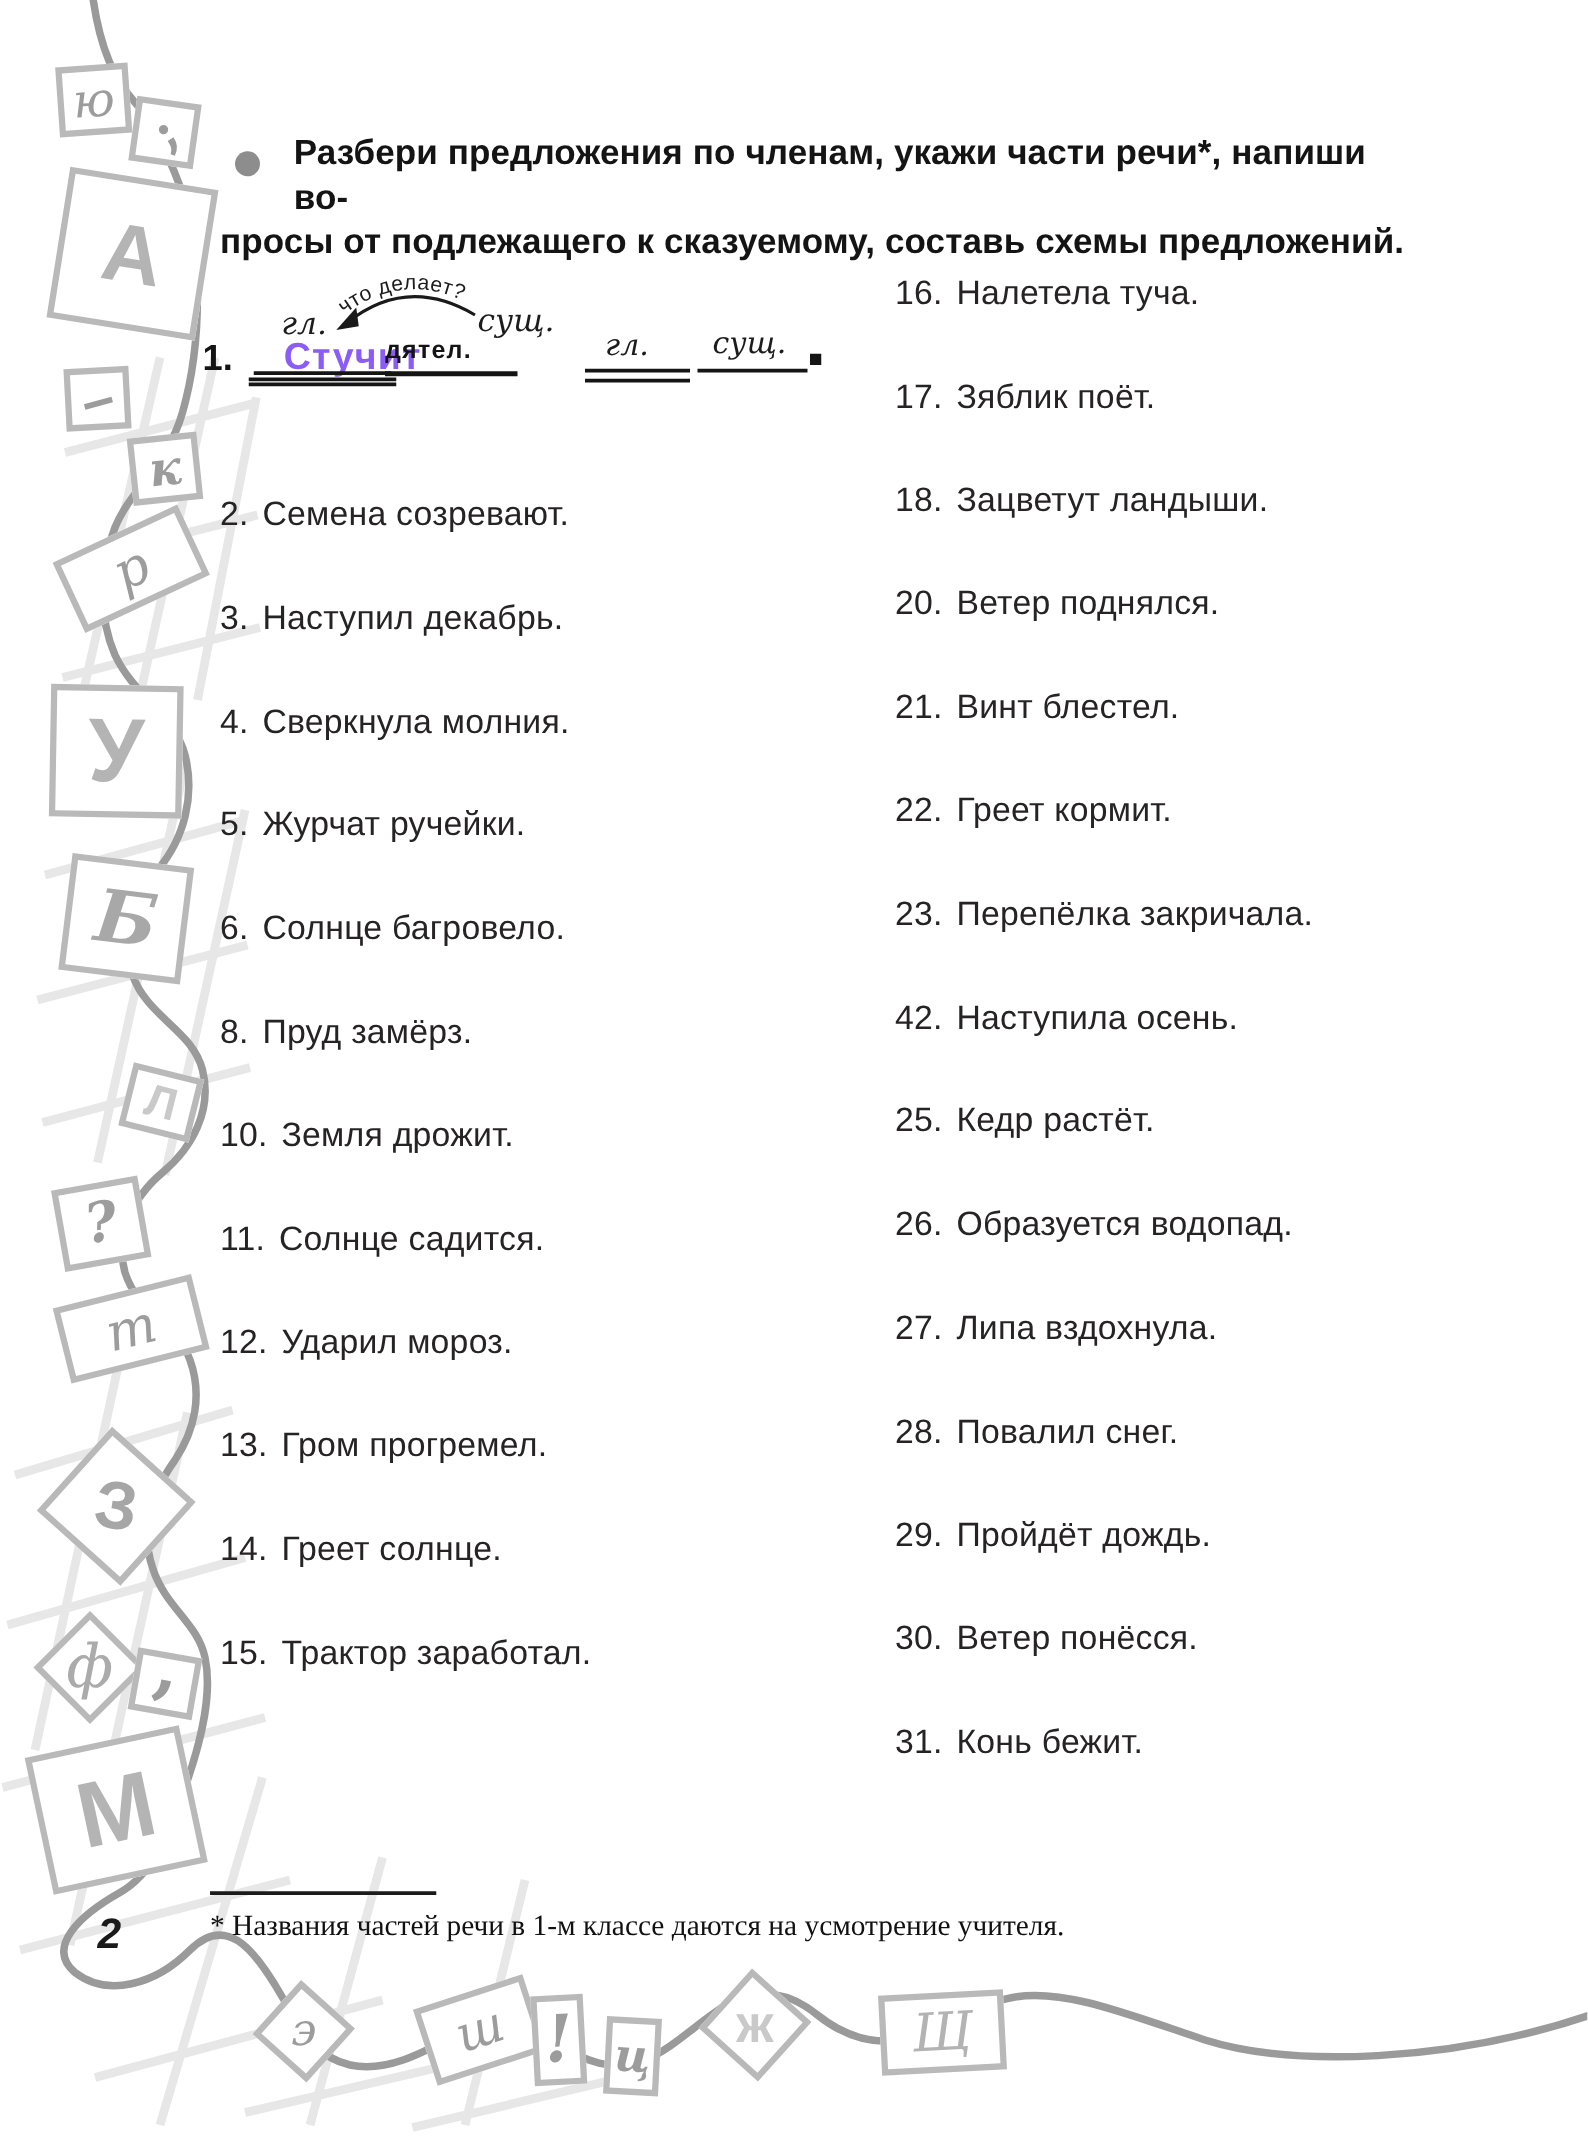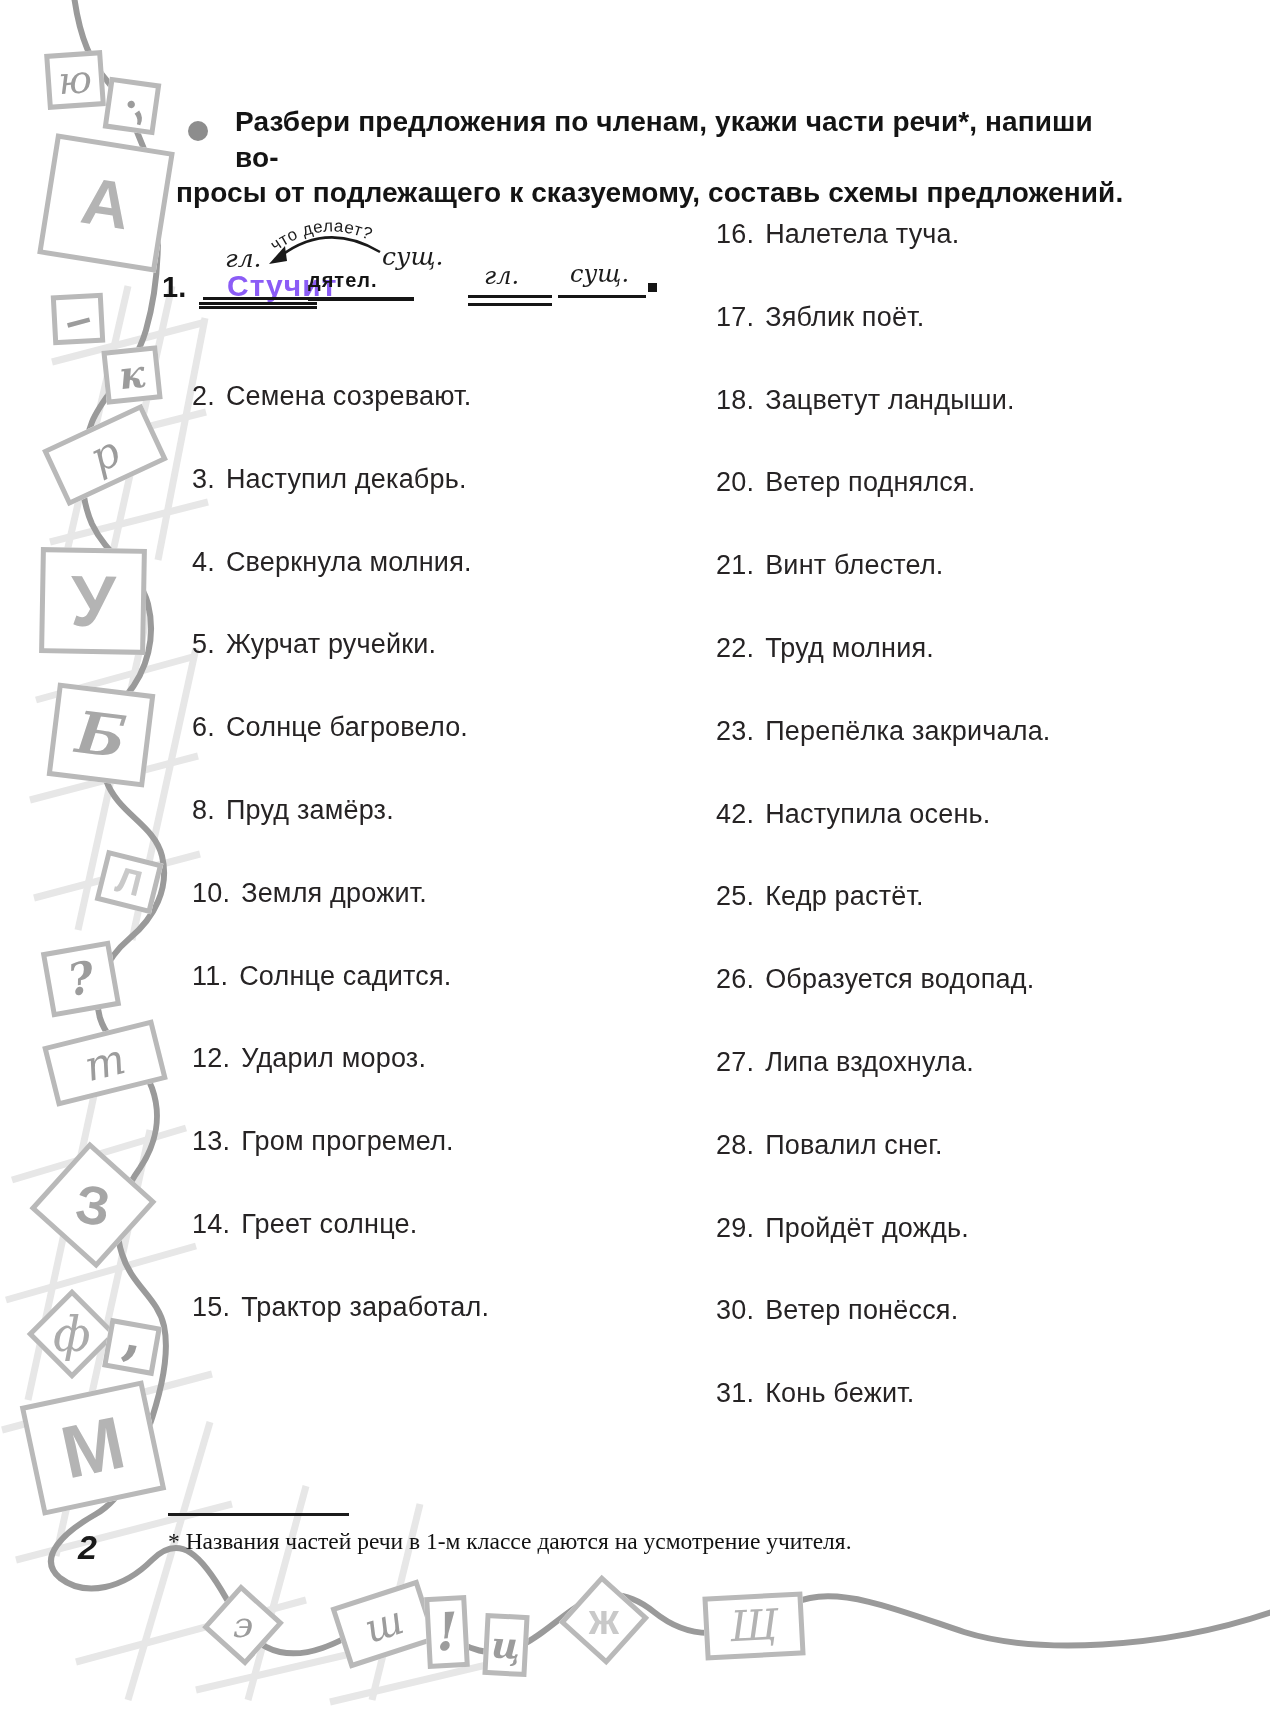--- a/index.html
+++ b/index.html
@@ -32,21 +32,21 @@
   .ex-subj{left:138px;top:73px;font-size:20px;font-weight:bold;letter-spacing:1px;color:#141414;}
   .ex-lab{font-family:"DejaVu Serif",serif;font-style:italic;font-size:25px;color:#1c1c1c;}
   .lab-gl{left:55px;top:48px;}
   .lab-sush{left:212px;top:46px;}
   .sch-gl{left:314px;top:66px;}
   .sch-sush{left:400px;top:64px;}
   .rule{position:absolute;background:#151515;}
   #arc-svg{position:absolute;left:92px;top:24px;}
   
   .col{position:absolute;font-size:27px;letter-spacing:0.2px;color:#262324;}
-  #col-left{left:176px;top:381px;width:520px;margin-left:16px;}
+  #col-left{left:176px;top:396px;width:520px;}
   #col-right{left:716px;top:219px;width:540px;}
   .item{height:82.8px;white-space:nowrap;}
   .item .num{margin-right:11px;}
   
   #foot-rule{left:168px;top:1513px;width:181px;height:3px;background:#1b1b1b;}
   #footnote{left:168px;top:1528px;font-family:"Liberation Serif",serif;font-size:23.5px;color:#111;white-space:nowrap;}
   #page-num{left:78px;top:1528px;font-size:34px;font-weight:bold;font-style:italic;color:#1a1a1a;z-index:3;}
 </style>
 </head>
 <body>
@@ -212,21 +212,21 @@
     <div class="item"><span class="num">14.</span><span>Греет солнце.</span></div>
     <div class="item"><span class="num">15.</span><span>Трактор заработал.</span></div>
   </div>
 
   <div id="col-right" class="col content">
     <div class="item"><span class="num">16.</span><span>Налетела туча.</span></div>
     <div class="item"><span class="num">17.</span><span>Зяблик поёт.</span></div>
     <div class="item"><span class="num">18.</span><span>Зацветут ландыши.</span></div>
     <div class="item"><span class="num">20.</span><span>Ветер поднялся.</span></div>
     <div class="item"><span class="num">21.</span><span>Винт блестел.</span></div>
-    <div class="item"><span class="num">22.</span><span>Труд молния.</span></div>
+    <div class="item"><span class="num">22.</span><span>Греет кормит.</span></div>
     <div class="item"><span class="num">23.</span><span>Перепёлка закричала.</span></div>
     <div class="item"><span class="num">42.</span><span>Наступила осень.</span></div>
     <div class="item"><span class="num">25.</span><span>Кедр растёт.</span></div>
     <div class="item"><span class="num">26.</span><span>Образуется водопад.</span></div>
     <div class="item"><span class="num">27.</span><span>Липа вздохнула.</span></div>
     <div class="item"><span class="num">28.</span><span>Повалил снег.</span></div>
     <div class="item"><span class="num">29.</span><span>Пройдёт дождь.</span></div>
     <div class="item"><span class="num">30.</span><span>Ветер понёсся.</span></div>
     <div class="item"><span class="num">31.</span><span>Конь бежит.</span></div>
   </div>

